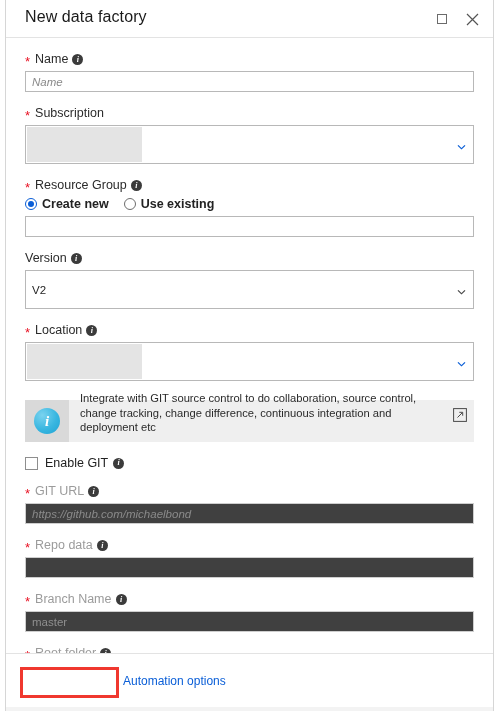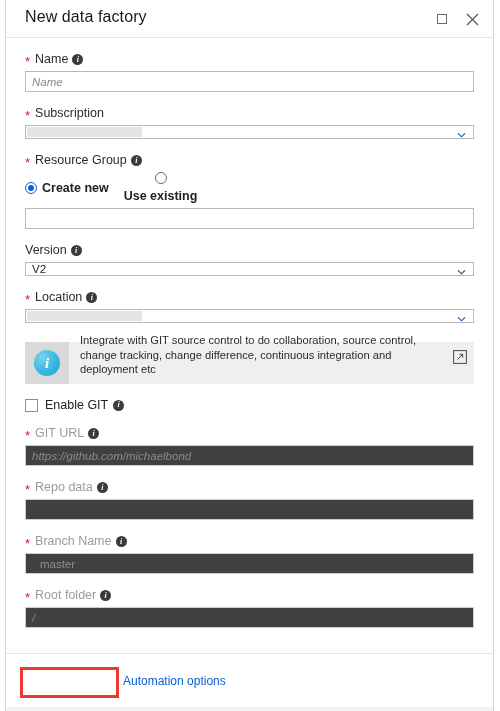--- a/index.html
+++ b/index.html
@@ -64,44 +64,44 @@
   }
 
   .inp{
     position:relative;width:100%;height:21px;
     border:1px solid #b8b8b8;background:#fff;
     box-sizing:border-box;font-size:11.5px;color:#333;
     display:flex;align-items:center;padding:0 6px;
   }
   .inp.disabled{background:#404040;border-color:#cecece;color:#9d9d9d;}
   .ph{color:#8a8a8a;font-style:italic;}
-  .val{color:#8f8f8f;margin-left:8px;}
+  .val{color:#8f8f8f;}
 
   .sel{
-    position:relative;width:100%;height:14px;
+    position:relative;width:100%;height:39px;
     border:1px solid #b8b8b8;background:#fff;
     box-sizing:border-box;font-size:11.5px;color:#1f1f1f;
     display:flex;align-items:center;padding:0 6px;
   }
   .chev{
     position:absolute;right:7px;top:50%;transform:translateY(-50%);
     width:9px;height:6px;
   }
   .chev.blue svg path{fill:#0a5ed7;}
   .chev.dark svg path{fill:#4a4a4a;}
 
   .redact{
     position:absolute;left:1px;top:1px;height:calc(100% - 2px);
     width:115px;background:#e4e4e4;
   }
 
   
   .radios{display:flex;align-items:center;gap:0;margin-top:1px;margin-bottom:5px;font-weight:bold;}
   .radio{display:flex;align-items:center;gap:5px;cursor:pointer;font-size:12.5px;color:#222;}
-  .radio + .radio{margin-left:15px;flex-direction:column;}
+  .radio + .radio{margin-left:15px;}
   .rdot{
     width:12px;height:12px;border-radius:50%;
     border:1px solid #6d6d6d;background:#fff;box-sizing:border-box;
     display:flex;align-items:center;justify-content:center;flex:none;
   }
   .rdot.on{border-color:#0a5ed7;}
   .rdot.on::after{content:"";width:6px;height:6px;border-radius:50%;background:#0a5ed7;}
 
   
   .banner{

